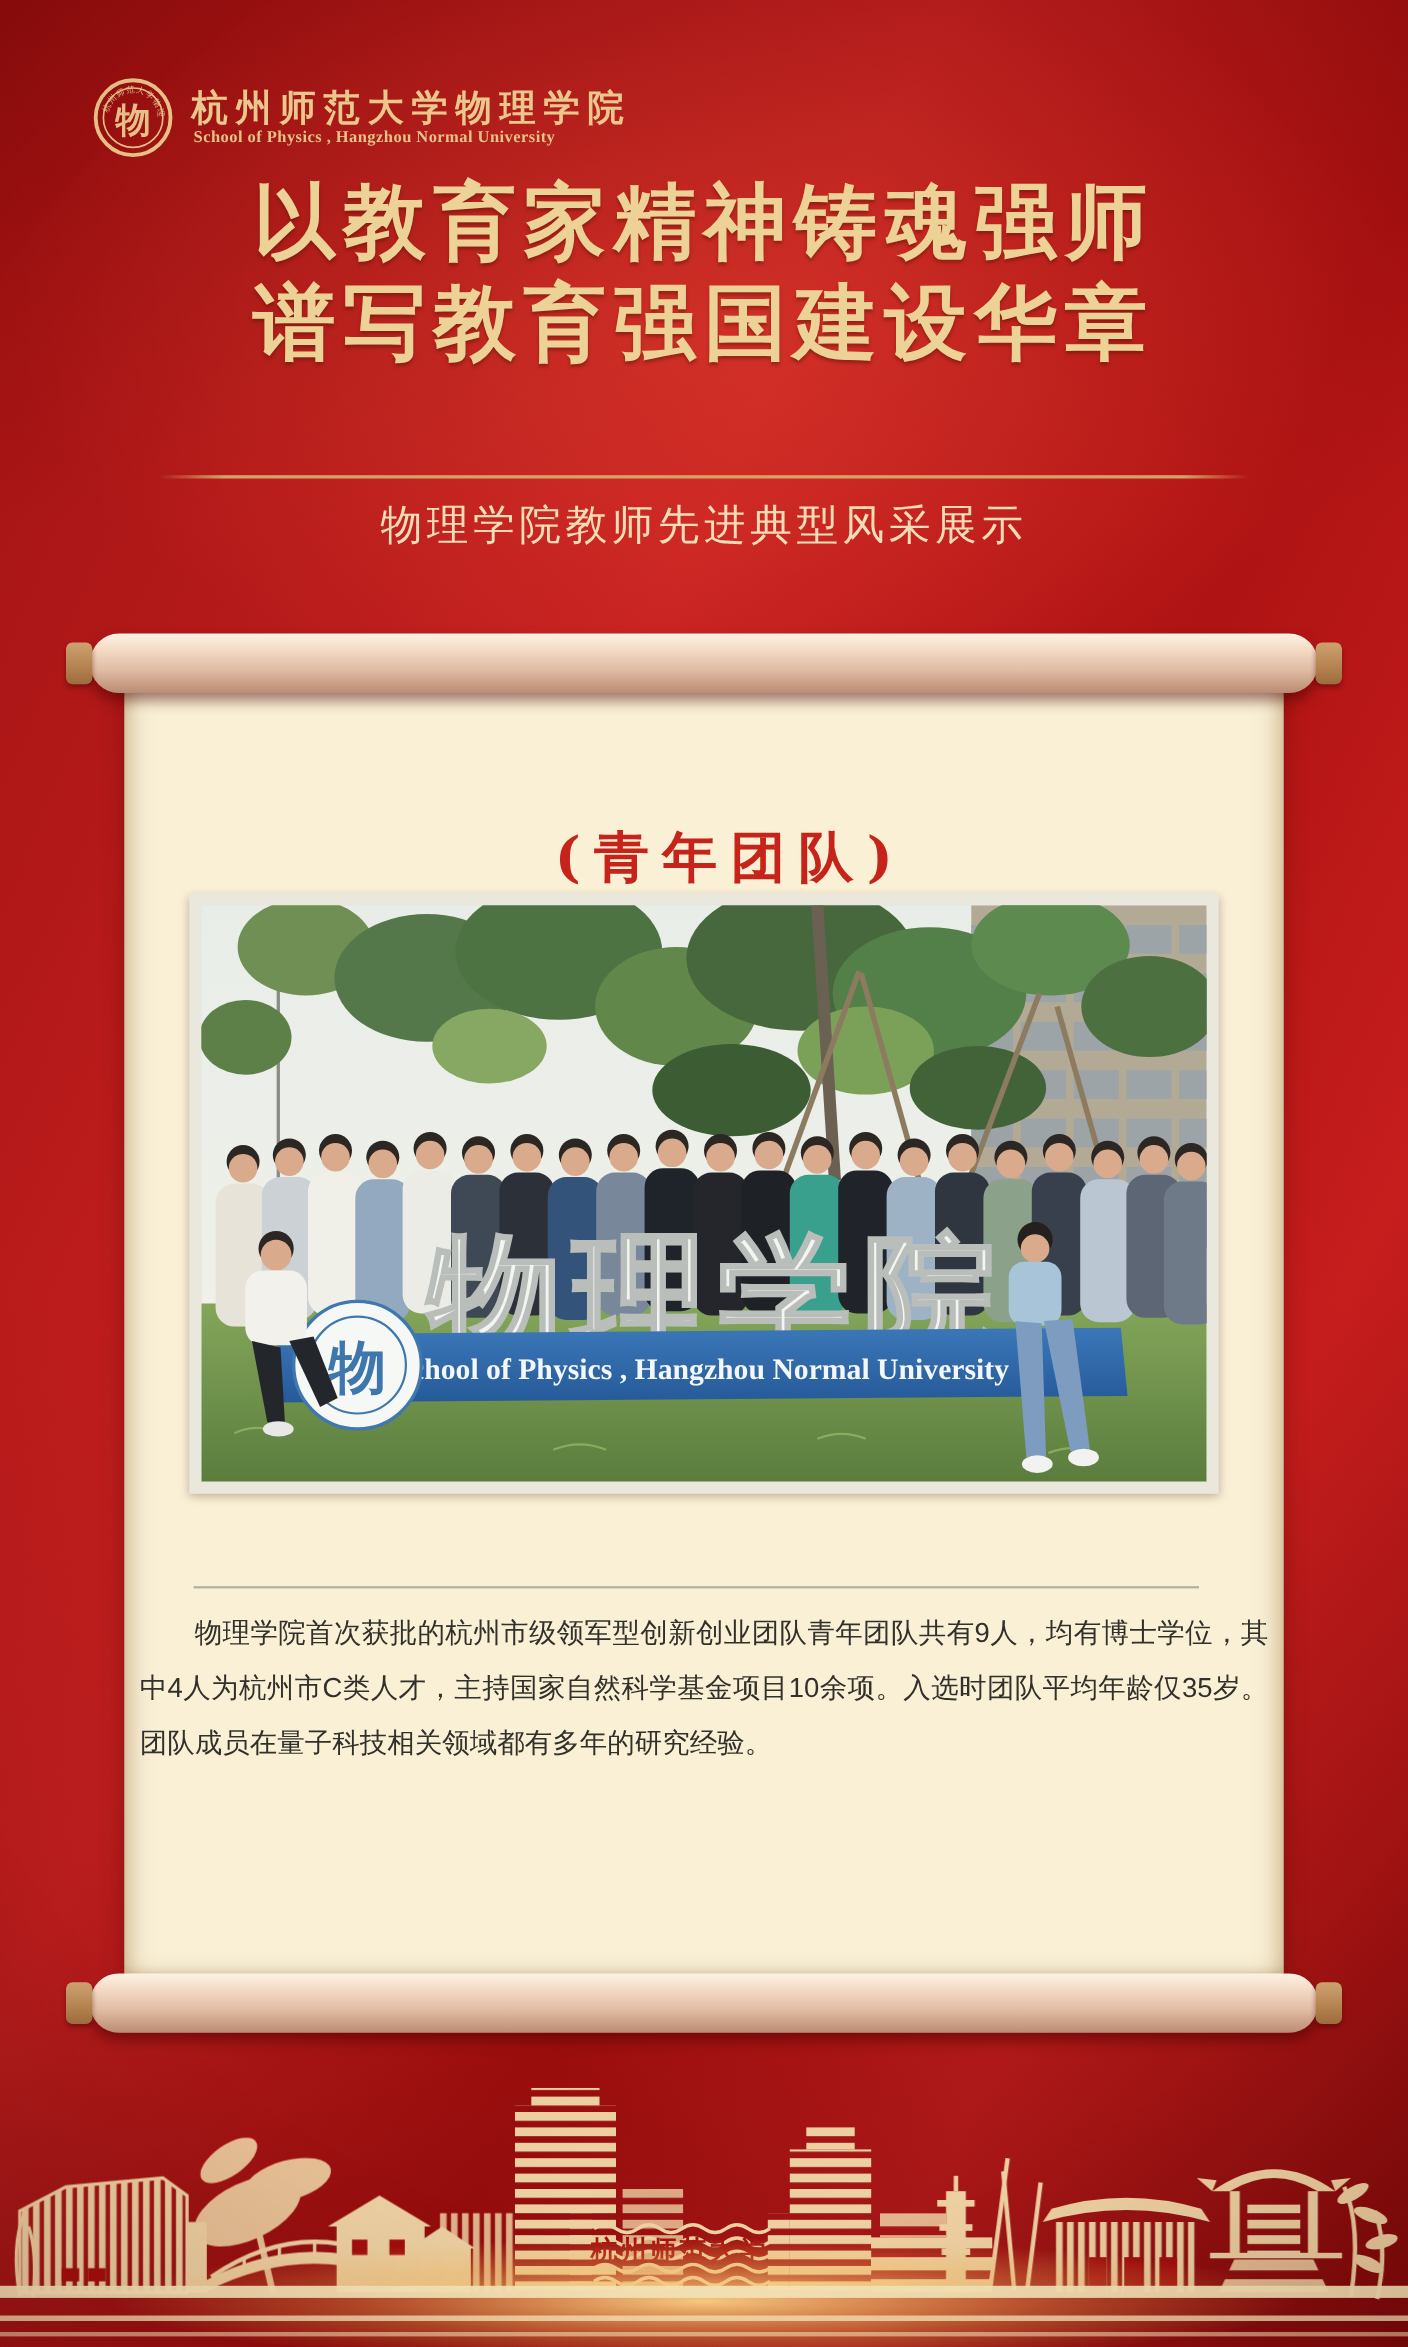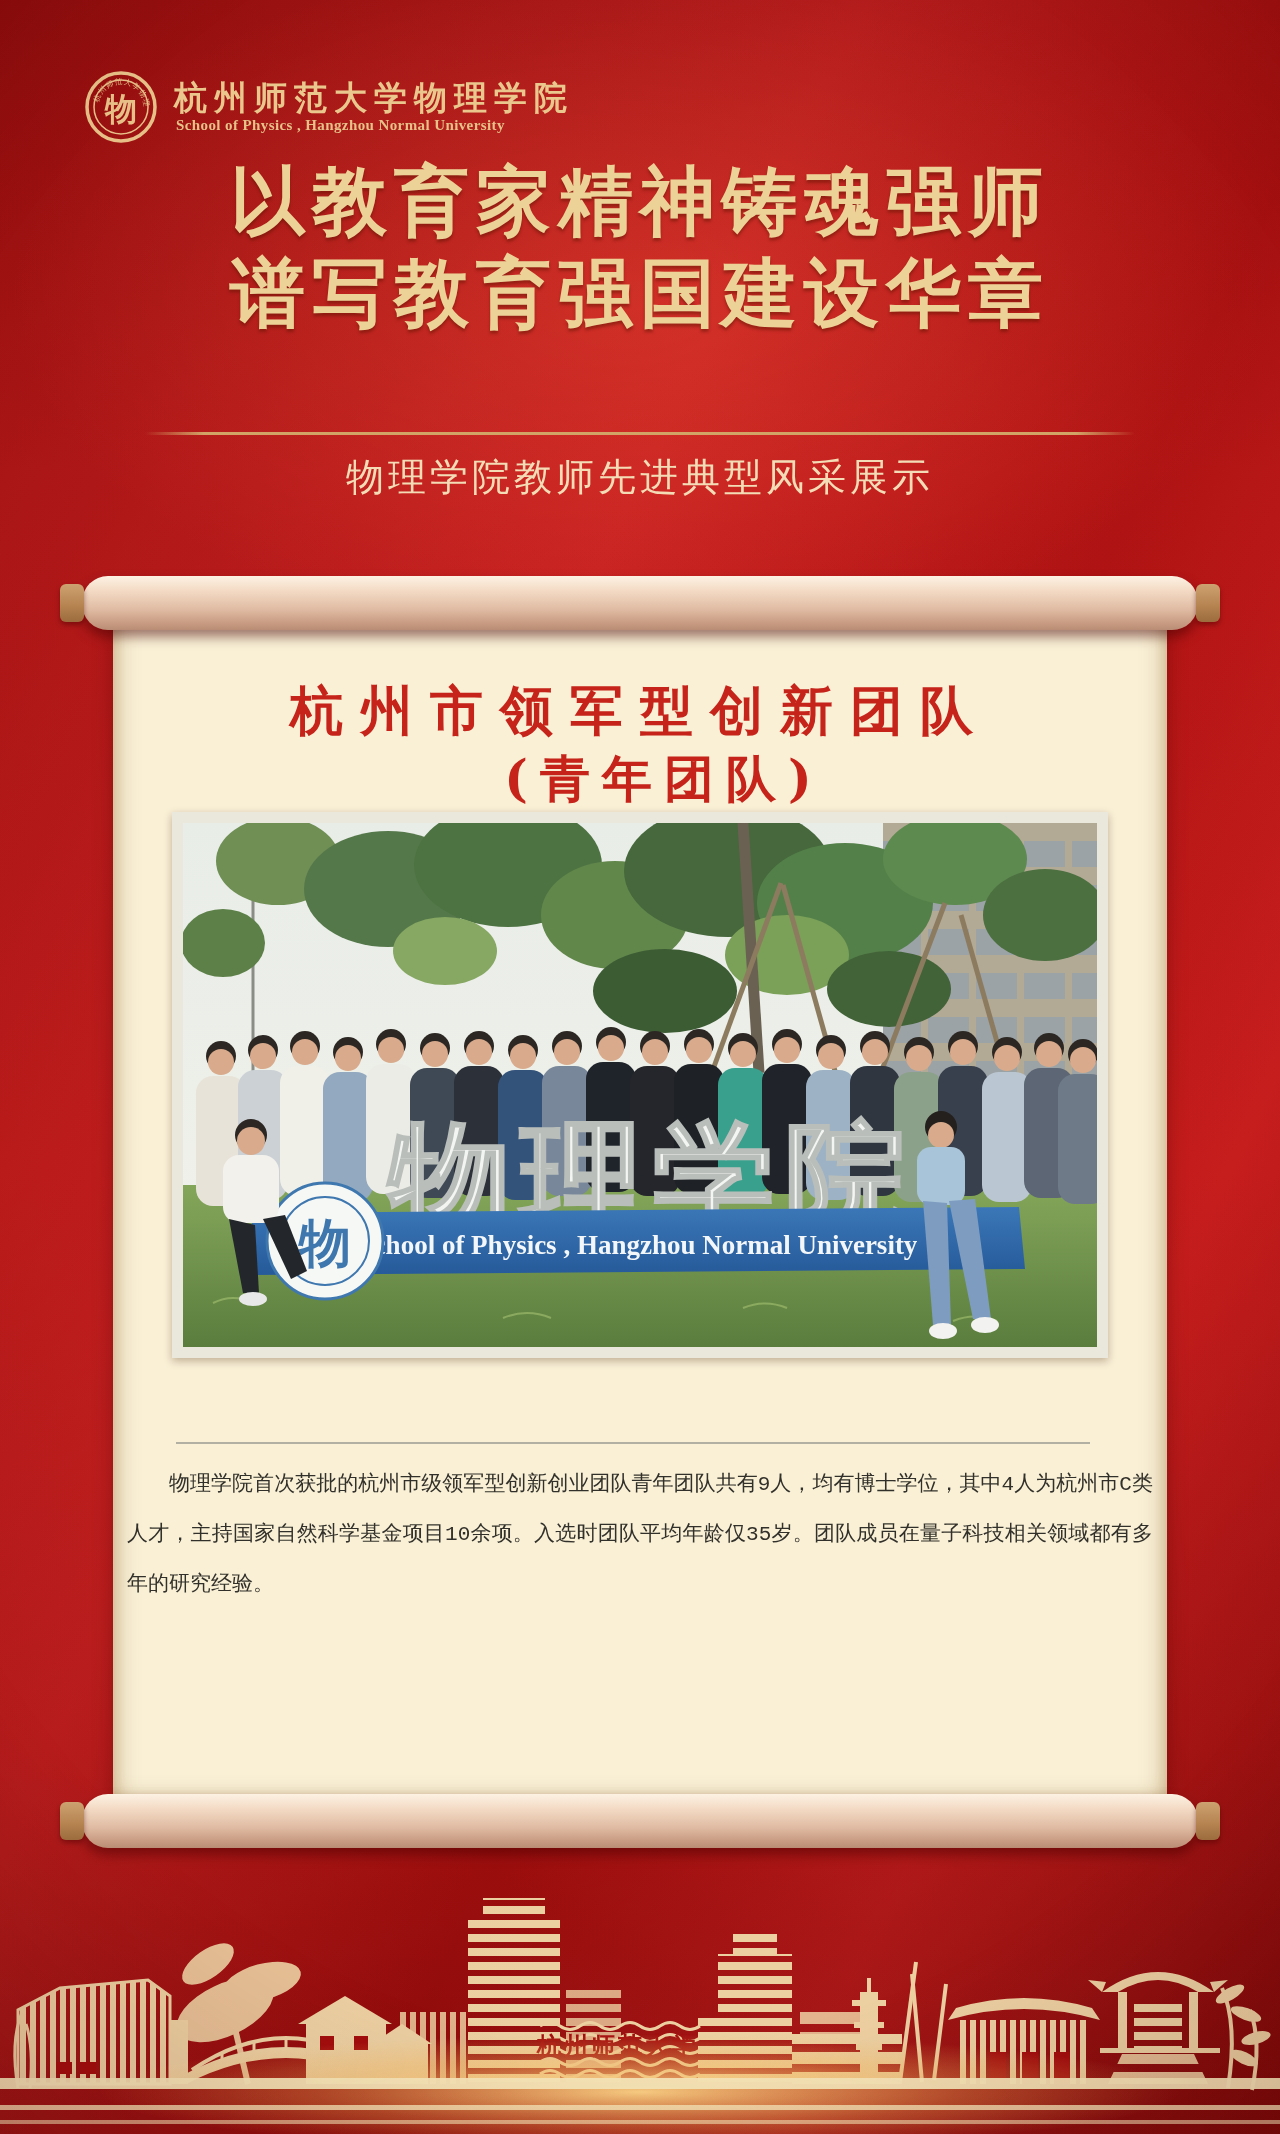--- a/index.html
+++ b/index.html
@@ -40,21 +40,21 @@
   .knob.left{left:-22px;} .knob.right{right:-22px;}
   .scroll-title{position:absolute;left:0;width:100%;text-align:center;z-index:2;
     font-family:"DejaVu Serif","Liberation Serif",serif;font-weight:bold;color:#c6231a;}
   .scroll-title.l1{top:676px;font-size:53px;letter-spacing:17px;}
   .scroll-title.l2{top:746px;font-size:50px;letter-spacing:12px;padding-left:24px;}
   .photo-frame{position:absolute;left:172px;top:812px;width:914px;height:524px;z-index:2;
     background:#eae7dc;padding:11px;box-shadow:0 3px 8px rgba(60,20,0,.3);}
   .photo-frame svg{display:block;background:#dfe4de;}
   .hr-gray{position:absolute;left:176px;top:1442px;width:914px;height:2px;background:#b2afa3;z-index:2;}
   .team-text{position:absolute;left:127px;top:1460px;width:1026px;z-index:2;
-    font-size:21px;line-height:50px;color:#32302a;text-align:justify;text-indent:2em;margin:0;font-family:Liberation Mono, monospace;}
+    font-size:25px;line-height:50px;color:#32302a;text-align:justify;text-indent:2em;margin:0;}
   
   .skyline{position:absolute;left:0;top:1892px;width:1280px;height:242px;}
 </style>
 </head>
 <body>
 
 <div class="poster">
 
   <svg class="seal" viewBox="0 0 74 74">
     <circle cx="37" cy="37" r="34" fill="none" stroke="#e7c088" stroke-width="3.5"></circle>
@@ -68,21 +68,20 @@
   <div class="uni-name">杭州师范大学物理学院</div>
   <div class="uni-en">School of Physics , Hangzhou Normal University</div>
 
   <div class="title l1">以教育家精神铸魂强师</div>
   <div class="title l2">谱写教育强国建设华章</div>
   <div class="hr-gold"></div>
   <div class="subtitle">物理学院教师先进典型风采展示</div>
 
   <div class="paper"></div>
 
-  <div class="scroll-title l1">杭州市领军型创新团队</div>
   <div class="scroll-title l2">(青年团队)</div>
 
   <div class="photo-frame">
     <svg width="914" height="524" viewBox="0 0 914 524">
       <defs>
         <linearGradient id="skyG" x1="0" y1="0" x2="0" y2="1">
           <stop offset="0" stop-color="#e9ede8"></stop>
             <stop offset="1" stop-color="#f1f2ea"></stop>
         </linearGradient>
         <linearGradient id="grassG" x1="0" y1="0" x2="0" y2="1">

